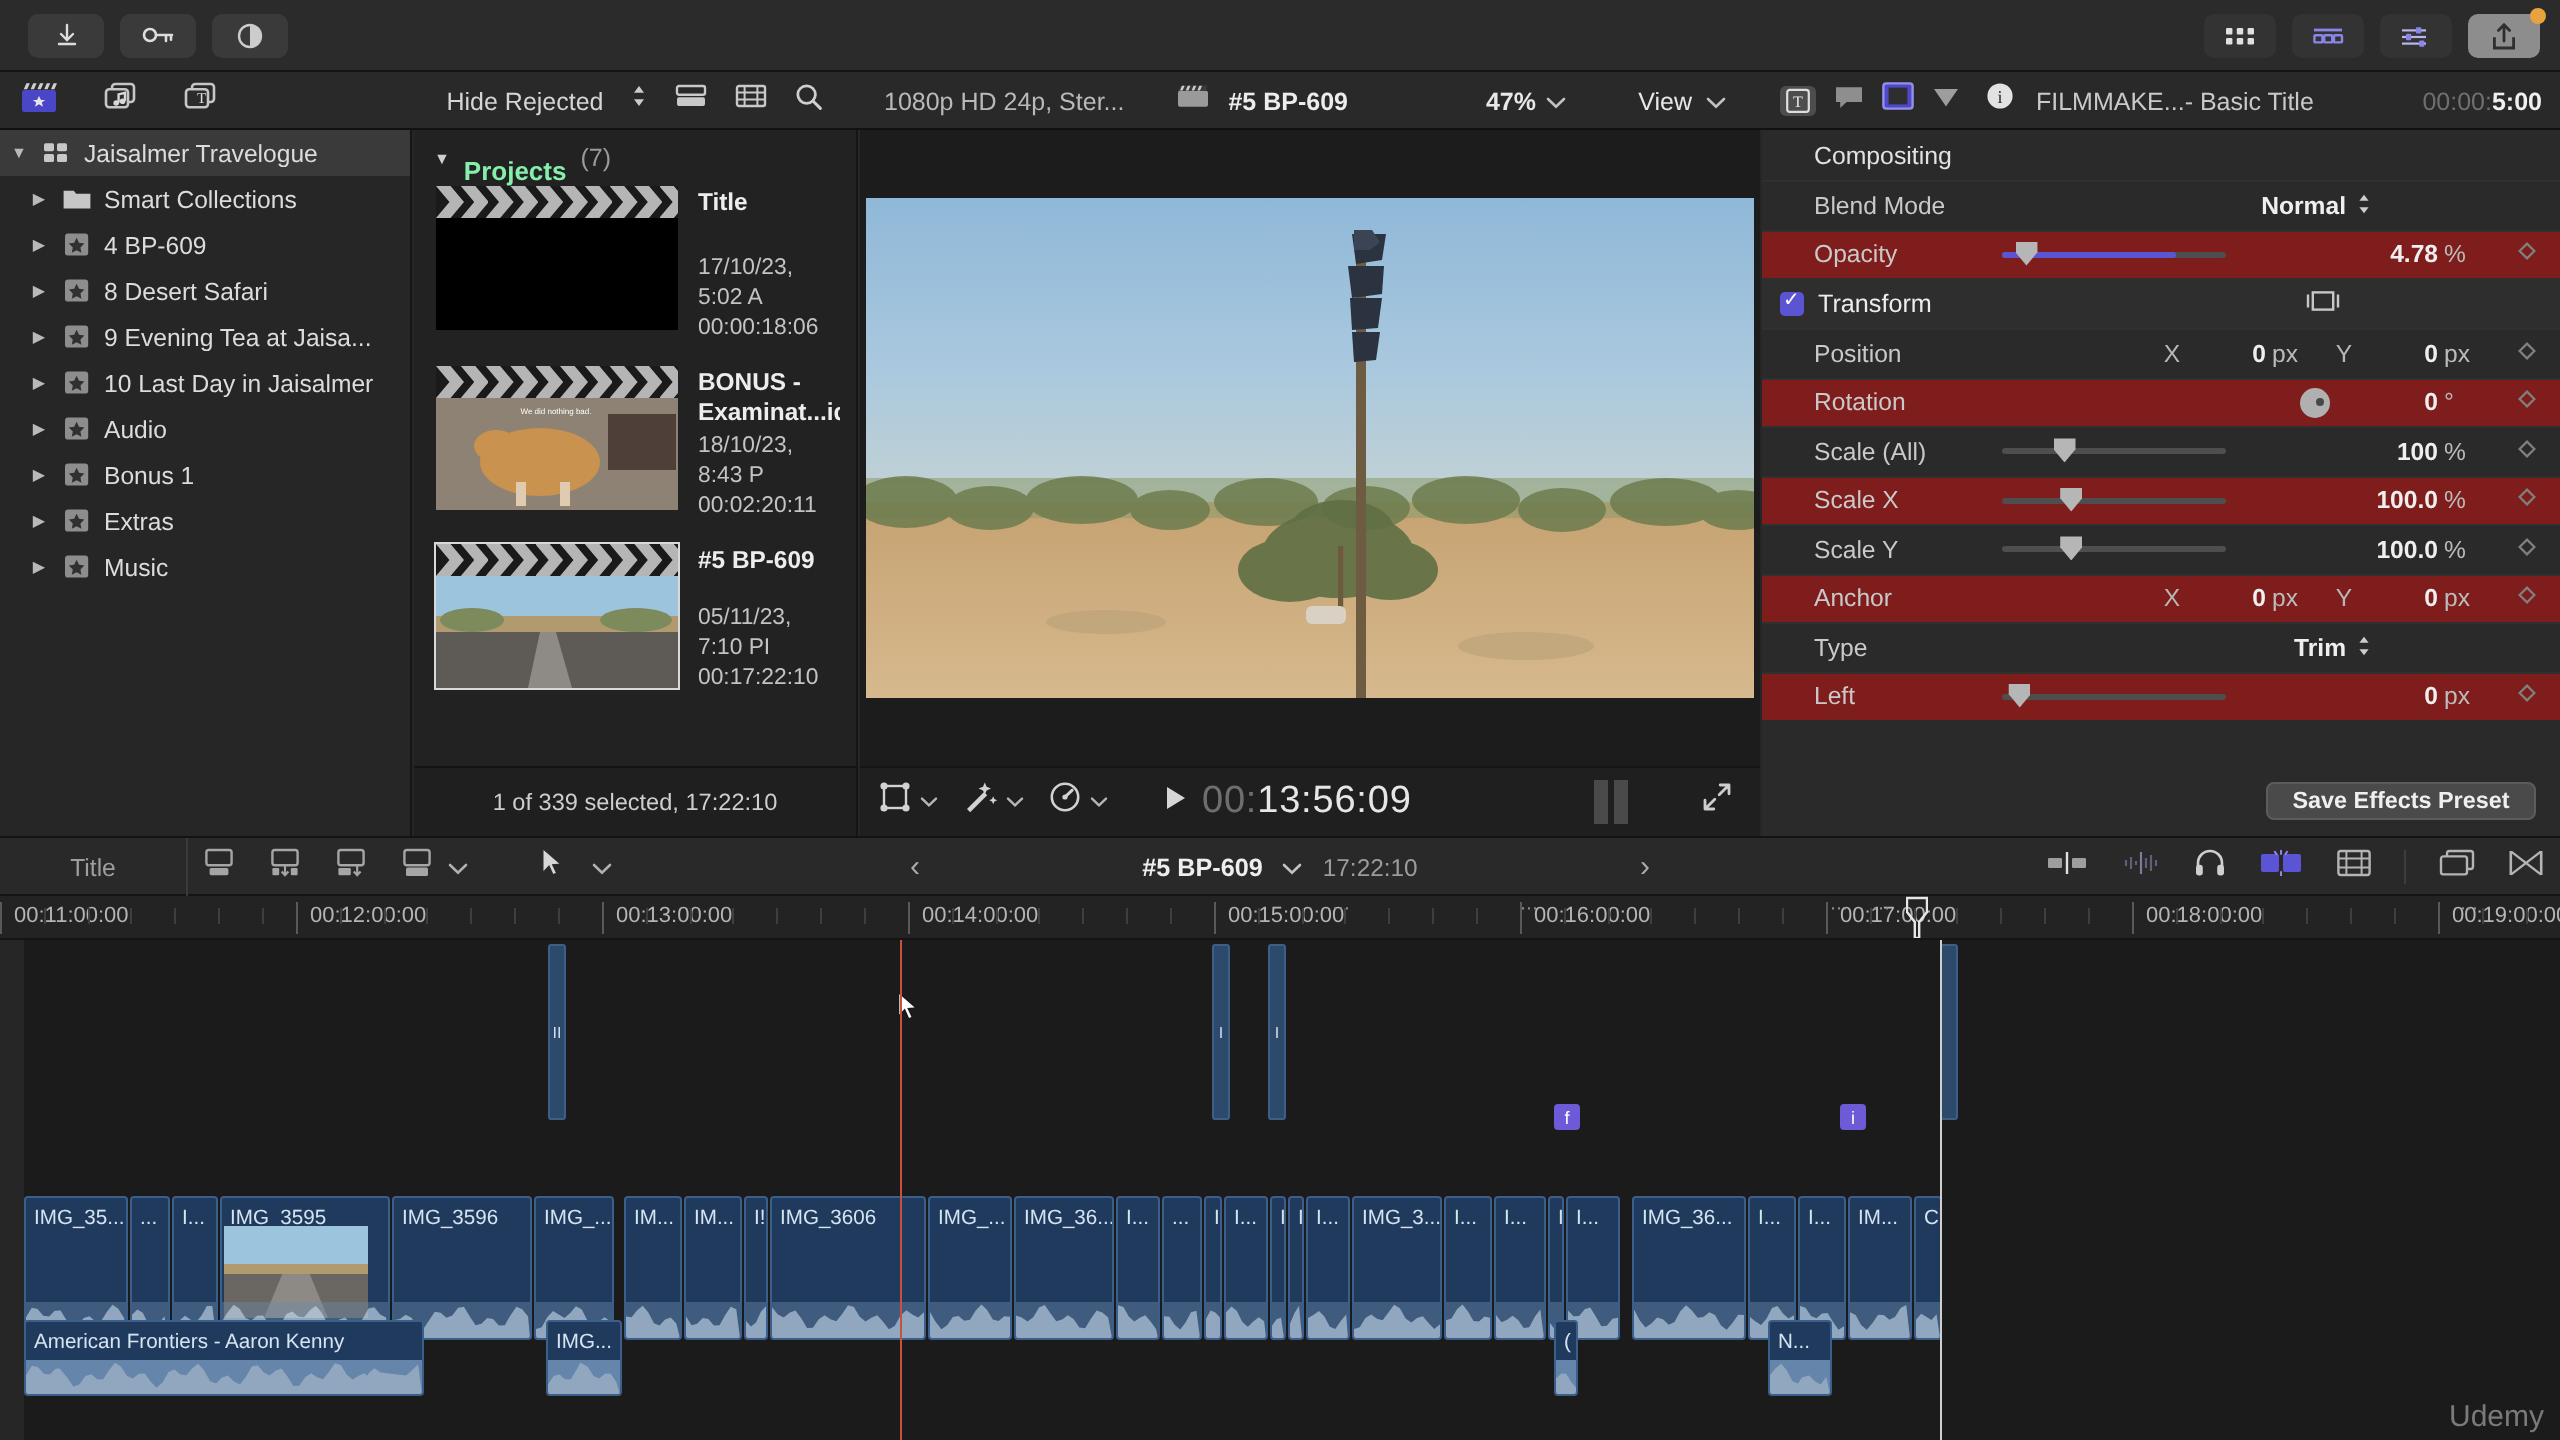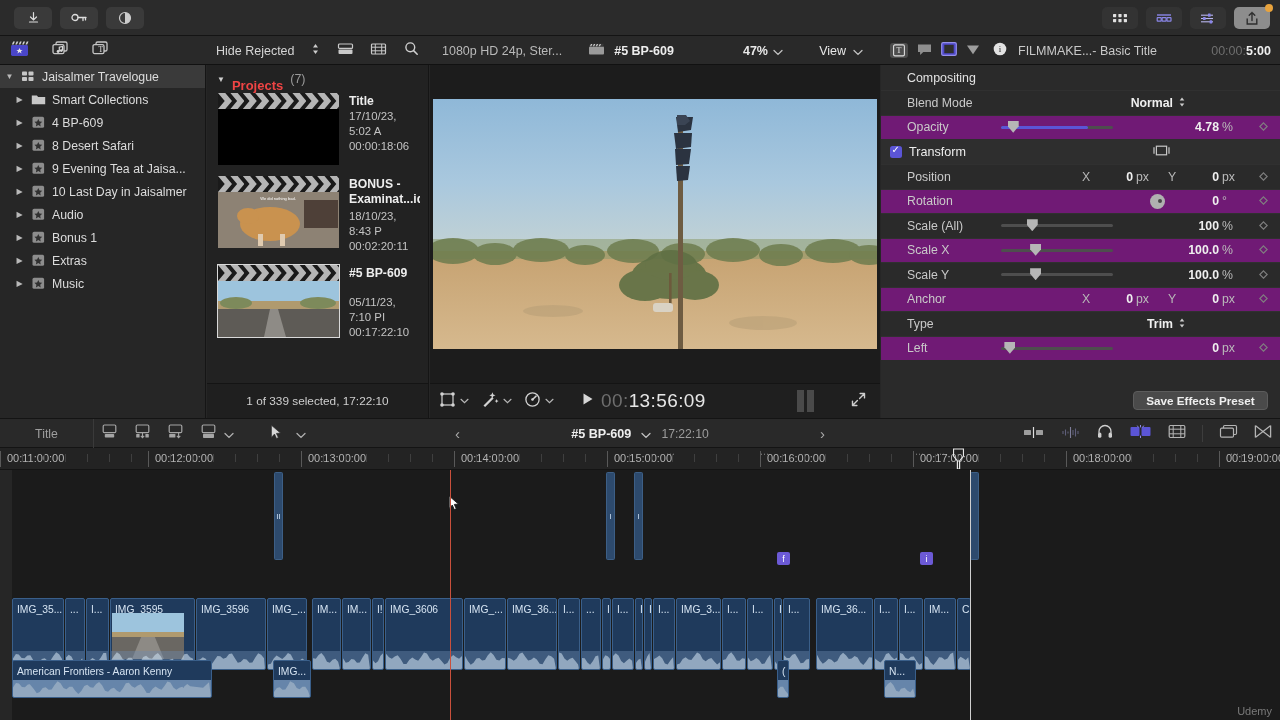--- a/index.html
+++ b/index.html
@@ -19,21 +19,21 @@
     align-items:center; justify-content:center; }
   .tbtn.light { background:#8d8d8d; position:relative; }
   .badge-dot { position:absolute; right:-3px; top:-3px; width:8px; height:8px; border-radius:50%;
     background:#e8a33d; }
 
   
   .toolbar2 { position:absolute; left:0; top:36px; width:1280px; height:29px; background:#292929;
     border-bottom:1px solid #111; }
   .t2-icons { position:absolute; left:10px; top:0; height:29px; display:flex; align-items:center; gap:20px; }
   .t2-browser { position:absolute; left:216px; top:0; height:29px; width:213px;
-    display:flex; align-items:center; justify-content:space-between; gap:13px; padding-right:10px; }
+    display:flex; align-items:center; justify-content:center; gap:13px; padding-right:10px; }
   .t2-label { font-size:12.5px; color:#d5d5d5; }
   .t2-viewer { position:absolute; left:432px; top:0; height:29px; width:448px;
     display:flex; align-items:center; padding:0 10px; }
   .t2-insp { position:absolute; left:881px; top:0; height:29px; width:399px;
     display:flex; align-items:center; gap:9px; padding:0 9px; }
 
   
   .sidebar { position:absolute; left:0; top:65px; width:206px; height:353px; background:#262626;
     border-right:1px solid #151515; }
   .lib-row { display:flex; align-items:center; height:23px; padding-left:4px; font-size:12.3px; gap:6px; }
@@ -41,21 +41,21 @@
   .disc { width:11px; text-align:center; color:#b9b9b9; font-size:8px; flex:0 0 11px; }
   .ic-sq { width:15px; height:13px; flex:0 0 15px; }
   .lib-label { color:#dcdcdc; white-space:nowrap; overflow:hidden; text-overflow:ellipsis; }
   .lvl1 { padding-left:14px; }
 
   
   .browser { position:absolute; left:207px; top:65px; width:222px; height:318px; background:#222;
     overflow:hidden; border-right:1px solid #151515; }
   .br-head { display:flex; align-items:center; gap:7px; height:28px; padding-left:10px; }
   .br-head .tri { font-size:8px; color:#cfcfcf; }
-  .br-title { font-size:13px; font-weight:bold; color:#ef4444;margin-top:12px; }
+  .br-title { font-size:13px; font-weight:bold; color:#86efac;margin-top:12px; }
   .br-count { font-size:12.5px; color:#9a9a9a; }
   .clip-row { display:flex; gap:10px; padding:0 8px 0 11px; margin-bottom:11px; }
   .thumb { width:121px; flex:0 0 121px; height:72px; position:relative; background:#000; overflow:hidden; }
   .thumb.selected { outline:2px solid #d9d9d9; outline-offset:-1px; }
   .chevstrip { position:absolute; left:0; top:0; width:100%; height:16px; overflow:hidden;
     background:#1a1a1a; }
   .chev { position:absolute; top:0; width:14px; height:16px; background:#b5b5b5;
     clip-path:polygon(0 0, 52% 0, 100% 50%, 52% 100%, 0 100%, 48% 50%); }
   .cmeta { padding-top:1px; font-size:11.4px; color:#d2d2d2; line-height:15px; overflow:hidden; }
   .cname { font-weight:bold; color:#ededed; font-size:12.2px; line-height:15px; }
@@ -79,21 +79,21 @@
     overflow:hidden; }
   .insp-scroll { position:relative; }
   .sec-head { height:25px; display:flex; align-items:center; padding-left:26px; font-size:12.4px;
     color:#e2e2e2; }
   .grp-head { height:25px; display:flex; align-items:center; padding-left:9px; gap:7px;
     font-size:12.6px; color:#ececec; background:#2e2e2e; }
   .chk { width:12px; height:12px; border-radius:2.5px; background:#5b55d6; position:relative; flex:0 0 12px; }
   .chk:after { content:"✓"; position:absolute; left:1.5px; top:-2px; font-size:10px; color:#fff; }
   .prow { height:24.5px; display:flex; align-items:center; font-size:12.3px; color:#cfcfcf;
     border-top:1px solid #303030; }
-  .prow.alt { background:#701a75; }
+  .prow.alt { background:#7f1d1d; }
   .p-label { width:120px; padding-left:26px; color:#c9c9c9; }
   .p-mid { flex:1; display:flex; align-items:center; justify-content:center; gap:5px; }
   .p-val { color:#efefef; font-weight:bold; text-align:right; }
   .p-unit { color:#bbb; width:24px; font-weight:normal; }
   .kf { width:34px; text-align:center; color:#7d7d7d; font-size:11px; }
   .slider { position:relative; width:112px; height:3px; background:#4e4e4e; border-radius:2px; }
   .slider .fill { position:absolute; left:0; top:0; height:3px; background:#5b55d6; border-radius:2px; }
   .slider .knob { position:absolute; top:-5px; width:11px; height:12px; background:#b6b6b6;
     clip-path:polygon(0 0,100% 0,100% 45%,50% 100%,0 45%); }
   .axlab { color:#b7b7b7; width:14px; text-align:center; }
@@ -143,21 +143,21 @@
     overflow:hidden; text-overflow:ellipsis; }
   .pclip .wave { position:absolute; left:0; bottom:0; width:100%; height:18px; background:#7f9fc4; opacity:.75; }
   .pclip .thumbimg { position:absolute; left:0; top:14px; height:46px; }
   .aclip { position:absolute; height:38px; background:#1f3a5c; border:1px solid #3a5f8a;
     border-radius:2px; overflow:hidden; }
   .aclip .nm { font-size:10.3px; color:#d6e4f2; padding:2px 0 0 4px; white-space:nowrap; overflow:hidden; }
   .aclip .wave { position:absolute; left:0; bottom:0; width:100%; height:17px; background:#7f9fc4; opacity:.75; }
   .playhead { position:absolute; top:0; width:1px; background:#c9503c; }
   .skimmer { position:absolute; width:1px; background:#d6d6d6; }
   .cursor-arrow { position:absolute; width:11px; height:17px; }
-  .udemy { position:absolute; right:8px; bottom:3px; font-size:11px; color:#7a7a7a; }
+  .udemy { position:absolute; right:8px; bottom:3px; font-size:15px; color:#7a7a7a; }
 </style>
 </head>
 <body>
 
 <div id="app">
 
   <div class="winbar">
     <div class="wb-left">
       <div class="pill">
         <svg width="13" height="13" viewBox="0 0 13 13">
@@ -454,21 +454,21 @@
               <span class="chev" style="left:49.6px"></span>
               <span class="chev" style="left:62px"></span>
               <span class="chev" style="left:74.4px"></span>
               <span class="chev" style="left:86.8px"></span>
               <span class="chev" style="left:99.2px"></span>
               <span class="chev" style="left:111.60000000000001px"></span>
             </span>
           </span>
           <span class="cmeta">
             <span class="cname" style="display:block;">Title</span>
-            <span class="cdate" style="display:block;">17/10/23, 5:02 A</span>
+            <span class="cdate" style="display:block;margin-top:18px;">17/10/23, 5:02 A</span>
             <span class="cdate" style="display:block;">00:00:18:06</span>
           </span>
         </div>
         <div class="clip-row">
           <span class="thumb">
             <svg width="121" height="72" viewBox="0 0 121 72" style="position:absolute;left:0;top:0;">
               <rect width="121" height="72" fill="#6b5a4c"></rect>
               <rect y="12" width="121" height="60" fill="#8d8274"></rect>
               <ellipse cx="52" cy="48" rx="30" ry="17" fill="#c9924f"></ellipse>
               <ellipse cx="30" cy="40" rx="11" ry="8" fill="#c9924f"></ellipse>

